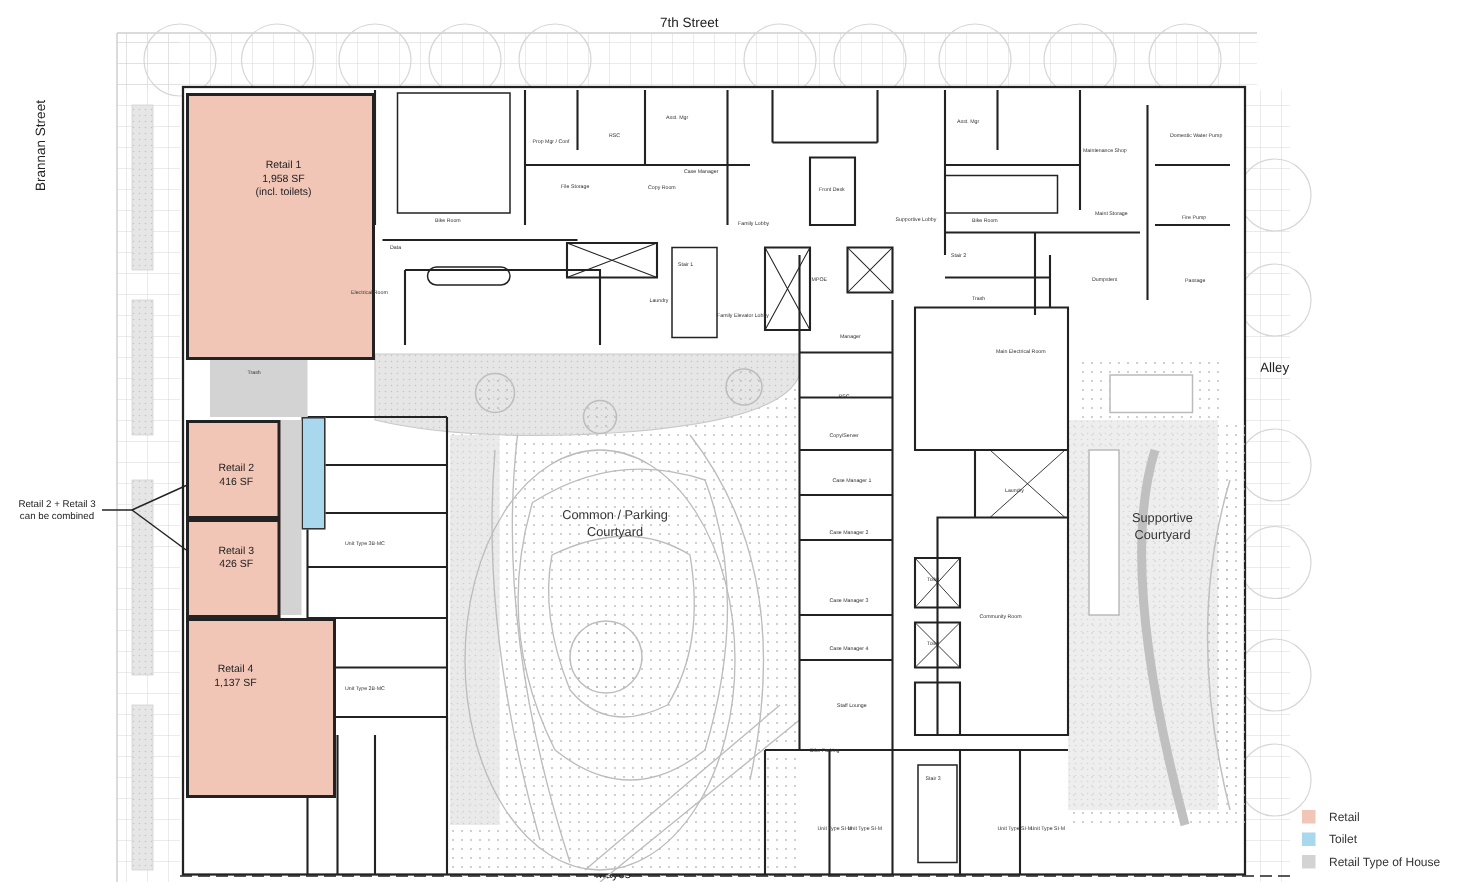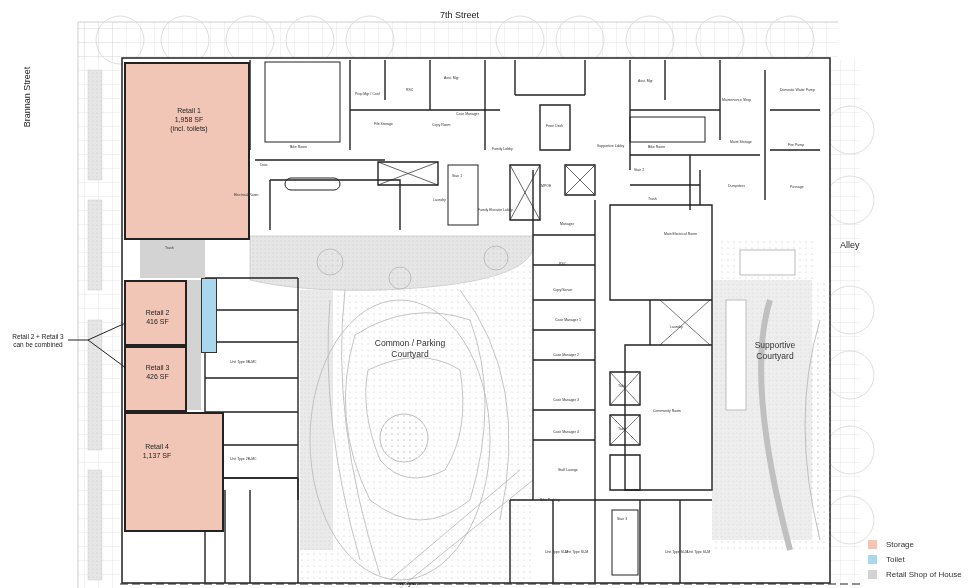--- a/index.html
+++ b/index.html
@@ -226,23 +226,23 @@
 <div class="tiny" style="left:230px;top:457px;">Unit Type 2B-MC</div>
 <div class="tiny" style="left:545px;top:550px;">Unit Type SI-M</div>
 <div class="tiny" style="left:565px;top:550px;">Unit Type SI-M</div>
 <div class="tiny" style="left:665px;top:550px;">Unit Type SI-M</div>
 <div class="tiny" style="left:687px;top:550px;">Unit Type SI-M</div>
 <div class="tiny" style="left:165px;top:246px;">Trash</div>
 
 <div>
   <div class="legend-item" style="left:868px;top:540px;">
     <span class="sw" style="background:#f2c6b7;"></span>
-    <span>Storage</span>
+    <span>Retail</span>
   </div>
   <div class="legend-item" style="left:868px;top:555px;">
     <span class="sw" style="background:#a9d7ee;"></span>
     <span>Toilet</span>
   </div>
   <div class="legend-item" style="left:868px;top:570px;">
     <span class="sw" style="background:#d3d3d3;"></span>
-    <span>Retail Shop of House</span>
+    <span>Retail Type of House</span>
   </div>
 </div>
 
 </body></html>

